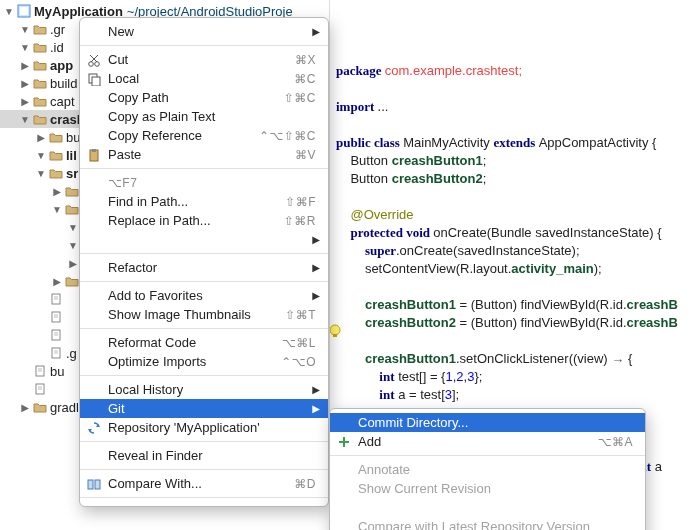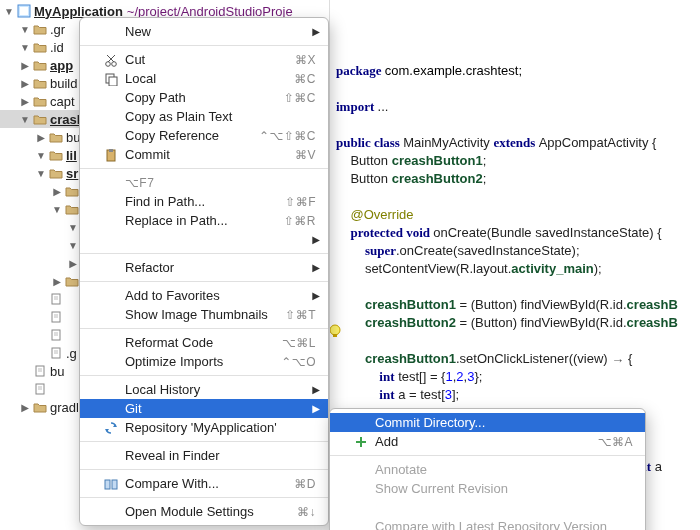--- a/index.html
+++ b/index.html
@@ -5,38 +5,38 @@
   * { box-sizing: border-box; margin: 0; padding: 0; font-family: "Helvetica Neue", Arial, sans-serif; font-size: 13px; }
   body { width: 700px; height: 530px; overflow: hidden; background: #fff; position: relative; }
   .root { display: flex; width: 100%; height: 100%; }
 
   
   .tree { width: 330px; background: #fff; border-right: 1px solid #ddd; padding-top: 2px; overflow: hidden; }
   .tree-row { display: flex; align-items: center; height: 18px; white-space: nowrap; }
   .tree-row .twisty { width: 10px; text-align: center; color: #6a6a6a; font-size: 10px; }
   .tree-row .icon { width: 14px; height: 14px; margin: 0 3px; display: inline-flex; align-items: center; justify-content: center; }
   .tree-row .label { color: #222; }
-  .tree-row .path { color: #701a75; margin-left: 4px; }
-  .tree-row.bold .label { font-weight: 600; text-decoration: underline; }
+  .tree-row .path { color: #0c4a6e; margin-left: 4px; }
+  .tree-row.bold .label { font-weight: 600; }
   .i0 { padding-left: 4px; } .i1 { padding-left: 20px; } .i2 { padding-left: 36px; } .i3 { padding-left: 52px; } .i4 { padding-left: 68px; }
   .sel { background: #d8d8d8; }
 
   
   .code { flex: 1; background: #fff; padding: 8px 6px; white-space: pre; font-family: Menlo, Monaco, Consolas, monospace; font-size: 12px; line-height: 18px; overflow: hidden; color: #222; position: relative; }
   .kw { color: #000080; font-weight: 600; font-family: Liberation Serif, serif; }
   .ann { color: #808000; }
   .field { color: #14532d; font-weight: 600; }
   .num { color: #0000FF; }
-  .pkg { color: #000000; }
+  .pkg { color: #ef4444; }
   .arrow { color: #555; }
   .bulb { position: absolute; left: -2px; top: 288px; }
 
   
   .menu { position: absolute; left: 79px; top: 17px; width: 250px; background: #fff; border: 1px solid #b9b9b9; border-radius: 6px; box-shadow: 2px 6px 16px rgba(0,0,0,0.25); padding: 4px 0; z-index: 10; }
-  .menu-item { display: flex; align-items: center; height: 19px; padding: 0 12px 0 23px; position: relative; }
+  .menu-item { display: flex; align-items: center; height: 19px; padding: 0 12px 0 6px; position: relative; }
   .menu-item .icon { width: 16px; height: 16px; margin-right: 6px; display: inline-flex; align-items: center; justify-content: center; flex-shrink: 0; }
   .menu-item .label { flex: 1; color: #222; }
   .menu-item .shortcut { color: #8a8a8a; font-size: 12px; letter-spacing: 0.5px; }
   .menu-item .sub { position: absolute; right: 8px; color: #333; font-size: 10px; }
   .menu-item.hl { background: #2a6ed8; }
   .menu-item.hl .label, .menu-item.hl .sub { color: #fff; }
   .menu-sep { height: 1px; background: #e0e0e0; margin: 4px 0; }
 
   
   .submenu { position: absolute; left: 329px; top: 408px; width: 317px; background: #fff; border: 1px solid #b9b9b9; border-radius: 6px; box-shadow: 2px 6px 16px rgba(0,0,0,0.25); padding: 4px 0; z-index: 20; }
@@ -330,21 +330,21 @@
       <span class="label">Copy Reference</span>
       <span class="shortcut">⌃⌥⇧⌘C</span>
     </div>
     <div class="menu-item">
       <span class="icon">
         <svg width="14" height="14">
           <rect x="3" y="2" width="8" height="11" fill="#d9b36c" stroke="#8a6a2a"></rect>
           <rect x="5" y="1" width="4" height="3" fill="#888"></rect>
         </svg>
       </span>
-      <span class="label">Commit</span>
+      <span class="label">Paste</span>
       <span class="shortcut">⌘V</span>
     </div>
     <div class="menu-sep"></div>
     <div class="menu-item">
       <span class="icon"></span>
       <span class="shortcut">⌥F7</span>
     </div>
     <div class="menu-item">
       <span class="icon"></span>
       <span class="label">Find in Path...</span>
@@ -419,25 +419,20 @@
       <span class="icon">
         <svg width="14" height="14">
           <rect x="1" y="3" width="5" height="9" fill="#c3daf2" stroke="#4a7fb4"></rect>
           <rect x="8" y="3" width="5" height="9" fill="#c3daf2" stroke="#4a7fb4"></rect>
         </svg>
       </span>
       <span class="label">Compare With...</span>
       <span class="shortcut">⌘D</span>
     </div>
     <div class="menu-sep"></div>
-    <div class="menu-item">
-      <span class="icon"></span>
-      <span class="label">Open Module Settings</span>
-      <span class="shortcut">⌘↓</span>
-    </div>
   </div>
 
 <div class="submenu" id="git-submenu">
     <div class="menu-item hl">
       <span class="icon"></span>
       <span class="label">Commit Directory...</span>
     </div>
     <div class="menu-item">
       <span class="icon">
         <svg width="14" height="14">

